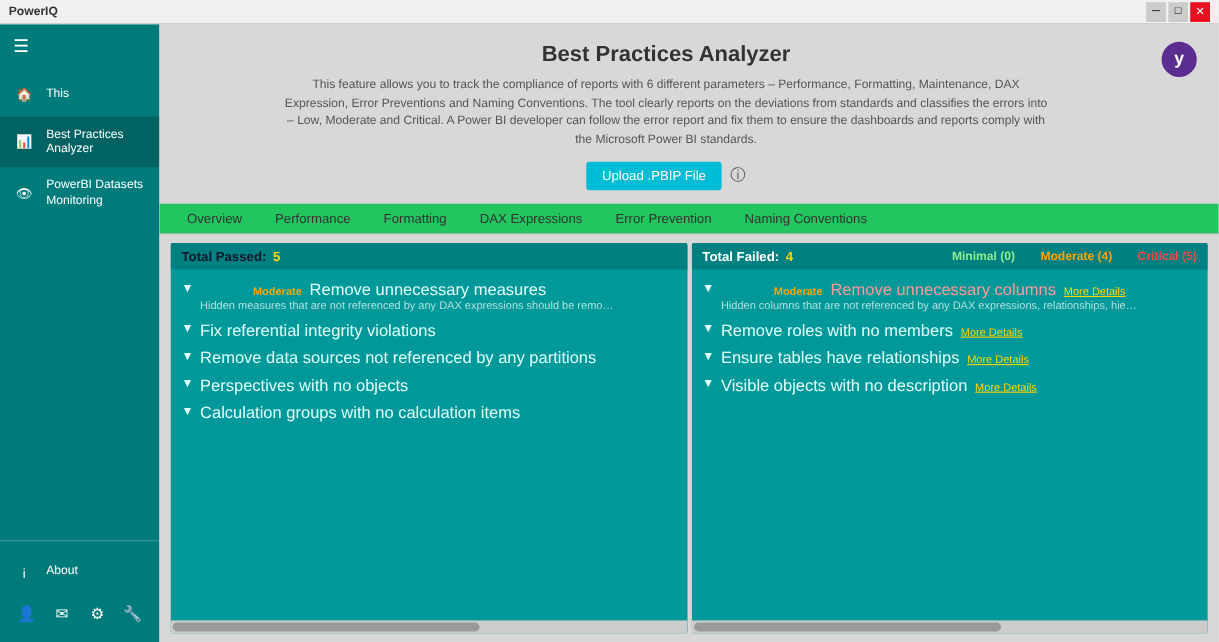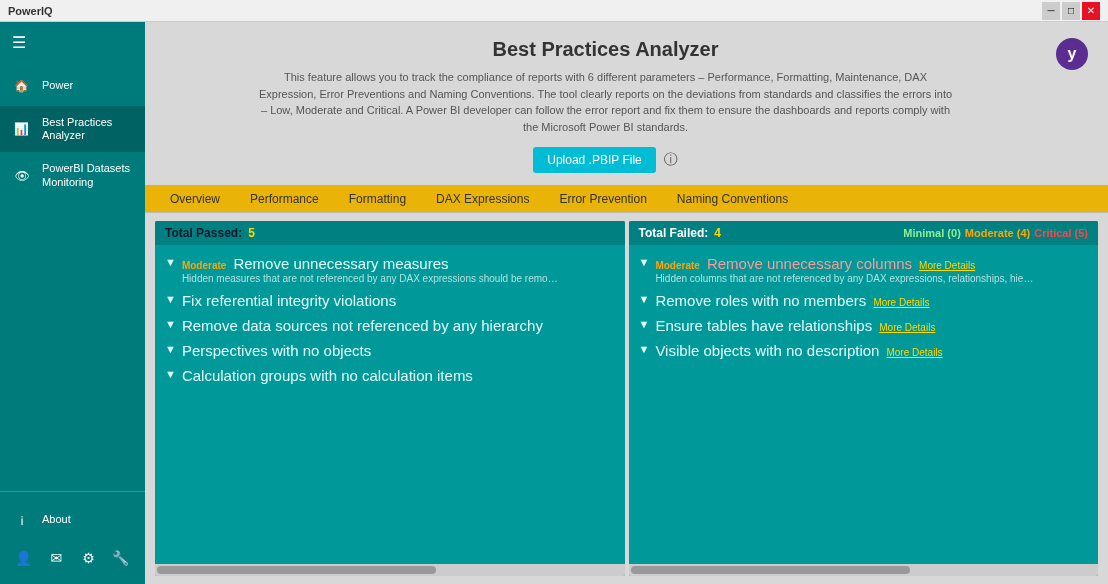--- a/index.html
+++ b/index.html
@@ -96,21 +96,21 @@
       border: none;
       padding: 6px 14px;
       border-radius: 3px;
       font-size: 12px;
       cursor: pointer;
       font-weight: 500;
     }
     .info-icon { color: #555; font-size: 14px; cursor: pointer; }
 
     .tabs-bar {
-      background: #eab308;
+      background: #22c55e;
       display: flex;
       align-items: flex-end;
       padding: 0 10px;
       border-bottom: 1px solid #bbb;
       gap: 0;
     }
     .tab {
       padding: 6px 14px;
       font-size: 12px;
       color: #333;
@@ -176,21 +176,21 @@
       align-items: center;
       gap: 6px;
     }
 
     .panel-header .passed-label { color: #0f172a; }
     .panel-header .failed-label { color: #fff; }
     .panel-header .count { color: #ffd700; }
 
     .severity-labels {
       display: flex;
-      gap: 4px;
+      gap: 23px;
       margin-left: auto;
       font-size: 11px;
     }
     .severity-minimal { color: #90EE90; }
     .severity-moderate { color: #FFA500; }
     .severity-critical { color: #FF4444; font-weight: 600; }
 
     .panel-body {
       flex: 1;
       overflow-y: auto;
@@ -206,21 +206,21 @@
       gap: 6px;
       cursor: pointer;
     }
     .panel-item-arrow { color: #e0ffff; flex-shrink: 0; margin-top: 1px; }
     .panel-item-content { flex: 1; }
     .panel-item-title { color: #e0ffff; font-size: 15px; }
     .panel-item-title.critical-item { color: #FF9999; }
     .more-details { color: #FFD700; text-decoration: underline; cursor: pointer; font-size: 10px; margin-left: 4px; }
 
     .severity-tag { font-size: 10px; font-weight: 600; margin-right: 4px; }
-    .severity-tag.moderate { color: #FFA500; }
+    .severity-tag.moderate { color: #FFA500; margin-left: 48px; }
     .item-description { color: #b0e0e0; font-size: 10px; margin-top: 1px; overflow: hidden; text-overflow: ellipsis; white-space: nowrap; max-width: 380px; }
 
     .scrollbar-track {
       height: 12px;
       background: #ccc;
       display: flex;
       align-items: center;
       padding: 0 2px;
     }
     .scrollbar-thumb {
@@ -258,21 +258,21 @@
 </div>
 
 <div class="app-body">
   <div class="sidebar">
     <div class="sidebar-header">
       <span class="hamburger">☰</span>
     </div>
     <div class="sidebar-nav">
       <div class="sidebar-item">
         <div class="sidebar-item-icon">🏠</div>
-        <span class="sidebar-item-label">Power</span>
+        <span class="sidebar-item-label">This</span>
       </div>
       <div class="sidebar-item active">
         <div class="sidebar-item-icon">📊</div>
         <span class="sidebar-item-label">Best Practices Analyzer</span>
       </div>
       <div class="sidebar-item">
         <div class="sidebar-item-icon">👁</div>
         <span class="sidebar-item-label">PowerBI Datasets Monitoring</span>
       </div>
     </div>
@@ -338,21 +338,21 @@
             <div class="panel-item">
               <span class="panel-item-arrow">▼</span>
               <div class="panel-item-content">
                 <span class="panel-item-title">Fix referential integrity violations</span>
               </div>
             </div>
 
             <div class="panel-item">
               <span class="panel-item-arrow">▼</span>
               <div class="panel-item-content">
-                <span class="panel-item-title">Remove data sources not referenced by any hierarchy</span>
+                <span class="panel-item-title">Remove data sources not referenced by any partitions</span>
               </div>
             </div>
 
             <div class="panel-item">
               <span class="panel-item-arrow">▼</span>
               <div class="panel-item-content">
                 <span class="panel-item-title">Perspectives with no objects</span>
               </div>
             </div>
 

